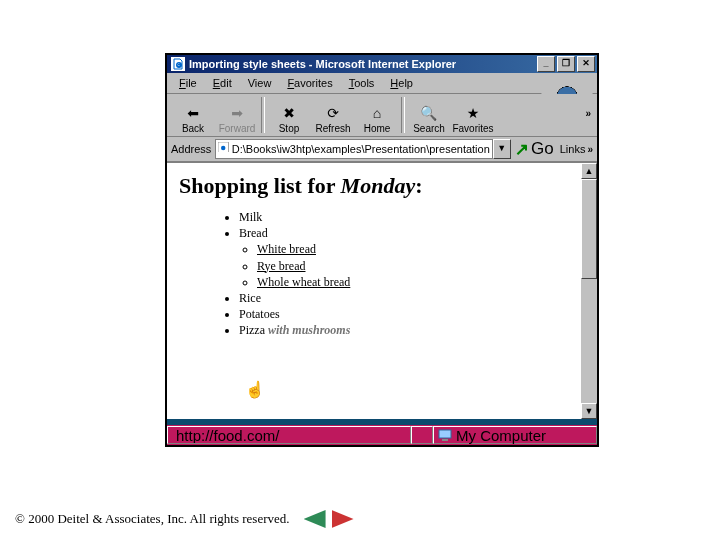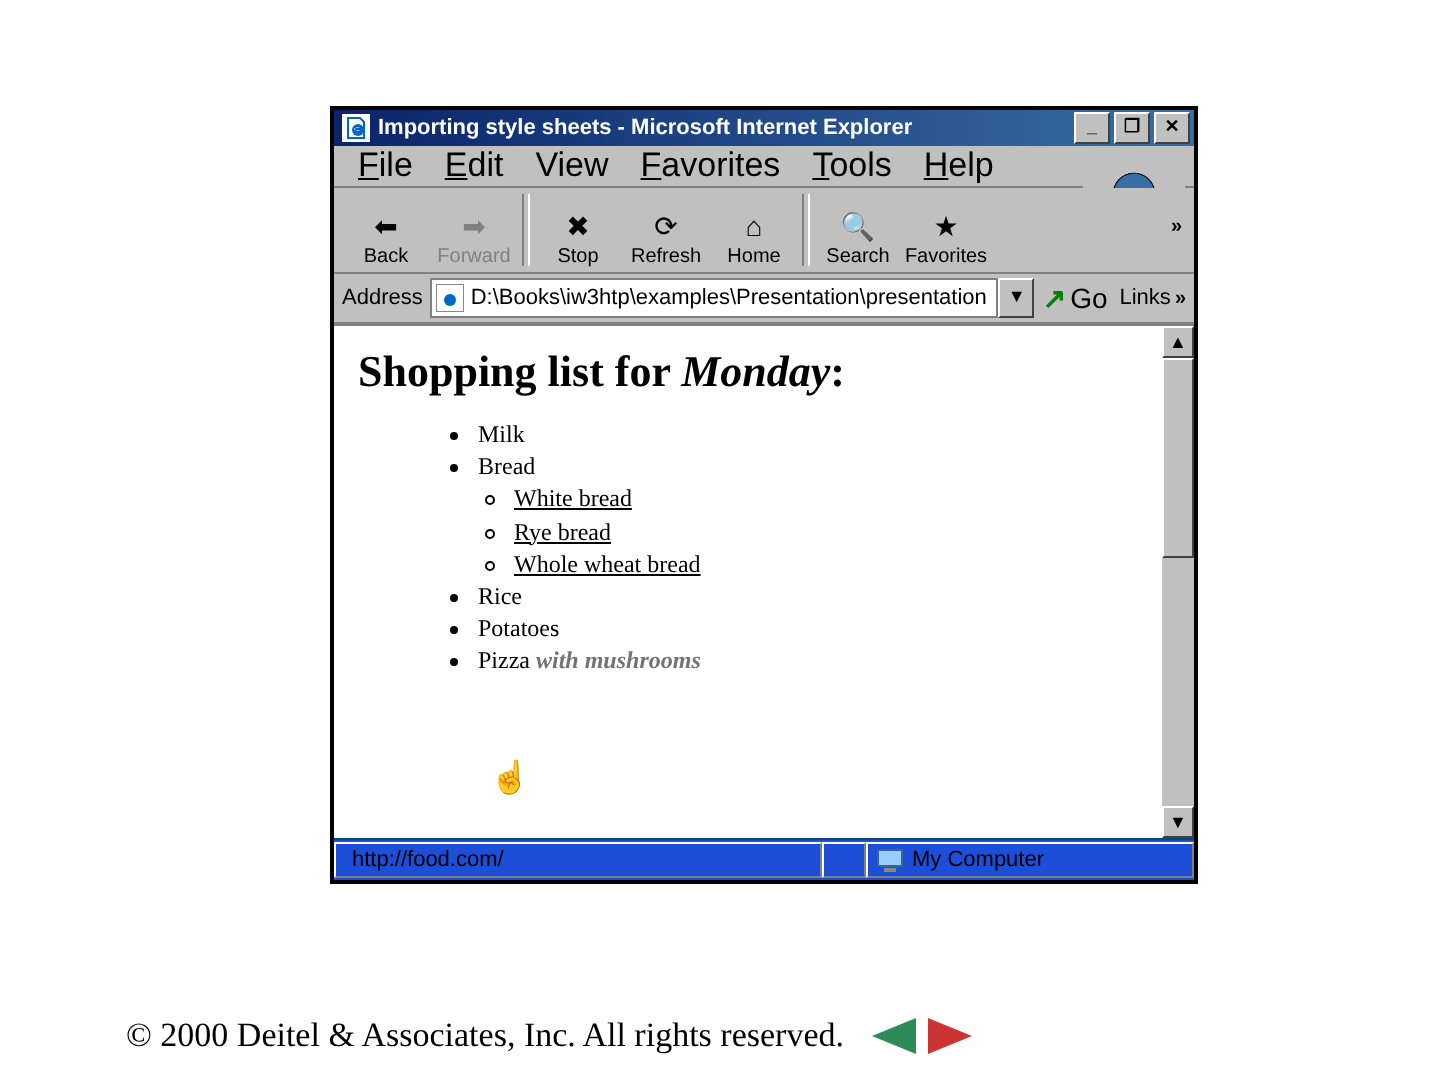--- a/index.html
+++ b/index.html
@@ -4,58 +4,58 @@
 <style>
   body { margin:0; font-family: Arial, Helvetica, sans-serif; background:#fff; }
   .slide { width:720px; height:540px; position:relative; }
   .slide-title { color:#ff6600; font-size:24px; font-weight:bold; padding:18px 0 8px 150px; }
   .window { position:absolute; left:165px; top:53px; width:430px; border:2px solid #000; background:#c0c0c0; font-family: Tahoma, Arial, sans-serif; }
   .titlebar { background:linear-gradient(to right,#0a246a,#3a6ea5); color:#fff; height:18px; display:flex; align-items:center; padding:0 2px; }
   .titlebar-icon { width:14px; height:14px; margin:0 4px 0 2px; display:inline-block; }
   .titlebar-title { font-size:11px; flex:1; font-weight:bold; white-space:nowrap; overflow:hidden; }
   .win-btn { width:16px; height:14px; background:#c0c0c0; border:1px solid #fff; border-right-color:#404040; border-bottom-color:#404040; margin-left:2px; font-size:9px; font-weight:bold; text-align:center; line-height:12px; color:#000; }
   .menubar { height:20px; background:#c0c0c0; display:flex; align-items:center; border-bottom:1px solid #808080; padding-left:4px; }
-  .menubar span { font-size:17px; padding:2px 8px; }
+  .menubar span { font-size:11px; padding:2px 8px; }
   .menubar span u { text-decoration:underline; }
   .ie-logo { width:36px; height:36px; position:absolute; right:4px; top:22px; background:radial-gradient(circle,#3a6ea5 30%,#000 32%,#c0c0c0 33%); border-radius:50%; }
   .toolbar { height:42px; background:#c0c0c0; display:flex; align-items:center; padding-left:4px; border-bottom:1px solid #808080; position:relative; }
   .tool-btn { display:flex; flex-direction:column; align-items:center; width:44px; height:40px; font-size:10px; color:#000; justify-content:flex-end; padding-bottom:2px; }
   .tool-btn.disabled { color:#808080; }
   .tool-btn .ico { font-size:14px; line-height:16px; height:18px; }
   .tool-sep { width:2px; height:36px; border-left:1px solid #808080; border-right:1px solid #fff; margin:0 2px; }
   .tool-more { position:absolute; right:6px; top:14px; font-size:10px; font-weight:bold; }
   .addrbar { height:24px; background:#c0c0c0; display:flex; align-items:center; padding:0 4px; border-bottom:1px solid #808080; font-size:11px; }
   .addr-label { margin-right:4px; }
   .addr-field { flex:1; height:18px; background:#fff; border:1px solid #808080; display:flex; align-items:center; padding:0 2px; overflow:hidden; white-space:nowrap; }
   .addr-field .pg-ico { width:14px; height:14px; margin-right:3px; display:inline-block; }
   .addr-dd { width:16px; height:18px; background:#c0c0c0; border:1px solid #fff; border-right-color:#404040; border-bottom-color:#404040; text-align:center; font-size:9px; line-height:16px; }
-  .go-btn { margin-left:4px; font-size:14px; display:flex; align-items:center; }
+  .go-btn { margin-left:4px; font-size:17px; display:flex; align-items:center; }
   .go-btn::before { content:"↗"; color:#008000; font-weight:bold; margin-right:2px; }
   .links-label { margin-left:6px; font-size:11px; }
   .links-more { font-size:10px; font-weight:bold; margin-left:2px; }
   .viewport { background:#fff; height:256px; position:relative; overflow:hidden; border-top:1px solid #808080; }
   .scrollbar { position:absolute; right:0; top:0; width:16px; height:100%; background:#c0c0c0; }
   .sb-btn { width:16px; height:16px; background:#c0c0c0; border:1px solid #fff; border-right-color:#404040; border-bottom-color:#404040; box-sizing:border-box; font-size:9px; text-align:center; line-height:14px; }
   .sb-thumb { position:absolute; left:0; top:16px; width:16px; height:100px; background:#c0c0c0; border:1px solid #fff; border-right-color:#404040; border-bottom-color:#404040; box-sizing:border-box; }
   .page-content { padding:8px 22px 8px 12px; color:#000; font-family:"Times New Roman",serif; }
   .page-h1 { font-size:22px; font-weight:bold; margin:2px 0 10px 0; }
   .page-h1 .day { font-style:italic; }
   .page-content ul { margin:0; padding-left:60px; font-size:12px; list-style:disc; }
   .page-content ul ul { list-style:circle; padding-left:18px; }
   .page-content ul ul li { text-decoration:underline; }
   .page-content li { line-height:1.35; }
   .emph { font-style:italic; font-weight:bold; color:#737373; }
   .page-link { color:#006400; text-decoration:underline; font-size:13px; margin:14px 0 0 2px; display:inline-block; }
   .hand-cursor { position:absolute; left:78px; bottom:20px; font-size:16px; pointer-events:none; }
-  .statusbar { height:20px; background:#1d4ed8; border-top:1px solid #0c4a6e; display:flex; align-items:center; font-size:11px; }
+  .statusbar { height:20px; background:#be185d; border-top:6px solid #0c4a6e; display:flex; align-items:center; font-size:15px; }
   .status-cell { border:1px solid #808080; border-top-color:#fff; border-left-color:#fff; height:18px; display:flex; align-items:center; padding:0 4px; box-sizing:border-box; }
   .status-url { flex:1; overflow:hidden; white-space:nowrap; }
   .status-zone { width:164px; }
   .zone-ico { width:14px; height:14px; margin-right:4px; display:inline-block; }
-  .footer { position:absolute; left:15px; bottom:12px; font-size:17px; font-family:"Times New Roman",serif; display:flex; align-items:center;margin-left:48px; }
+  .footer { position:absolute; left:15px; bottom:12px; font-size:13px; font-family:"Times New Roman",serif; display:flex; align-items:center; }
   .nav-arrows { display:inline-flex; margin-left:14px; }
   .nav-arr { width:22px; height:18px; }
   .nav-prev { background:#2e8b57; clip-path:polygon(100% 0,100% 100%,0 50%); }
   .nav-next { background:#cc3333; clip-path:polygon(0 0,100% 50%,0 100%); margin-left:6px; }
   svg .ie-e { fill:#fff; }
 </style>
 </head>
 <body>
 
 <div class="slide">

